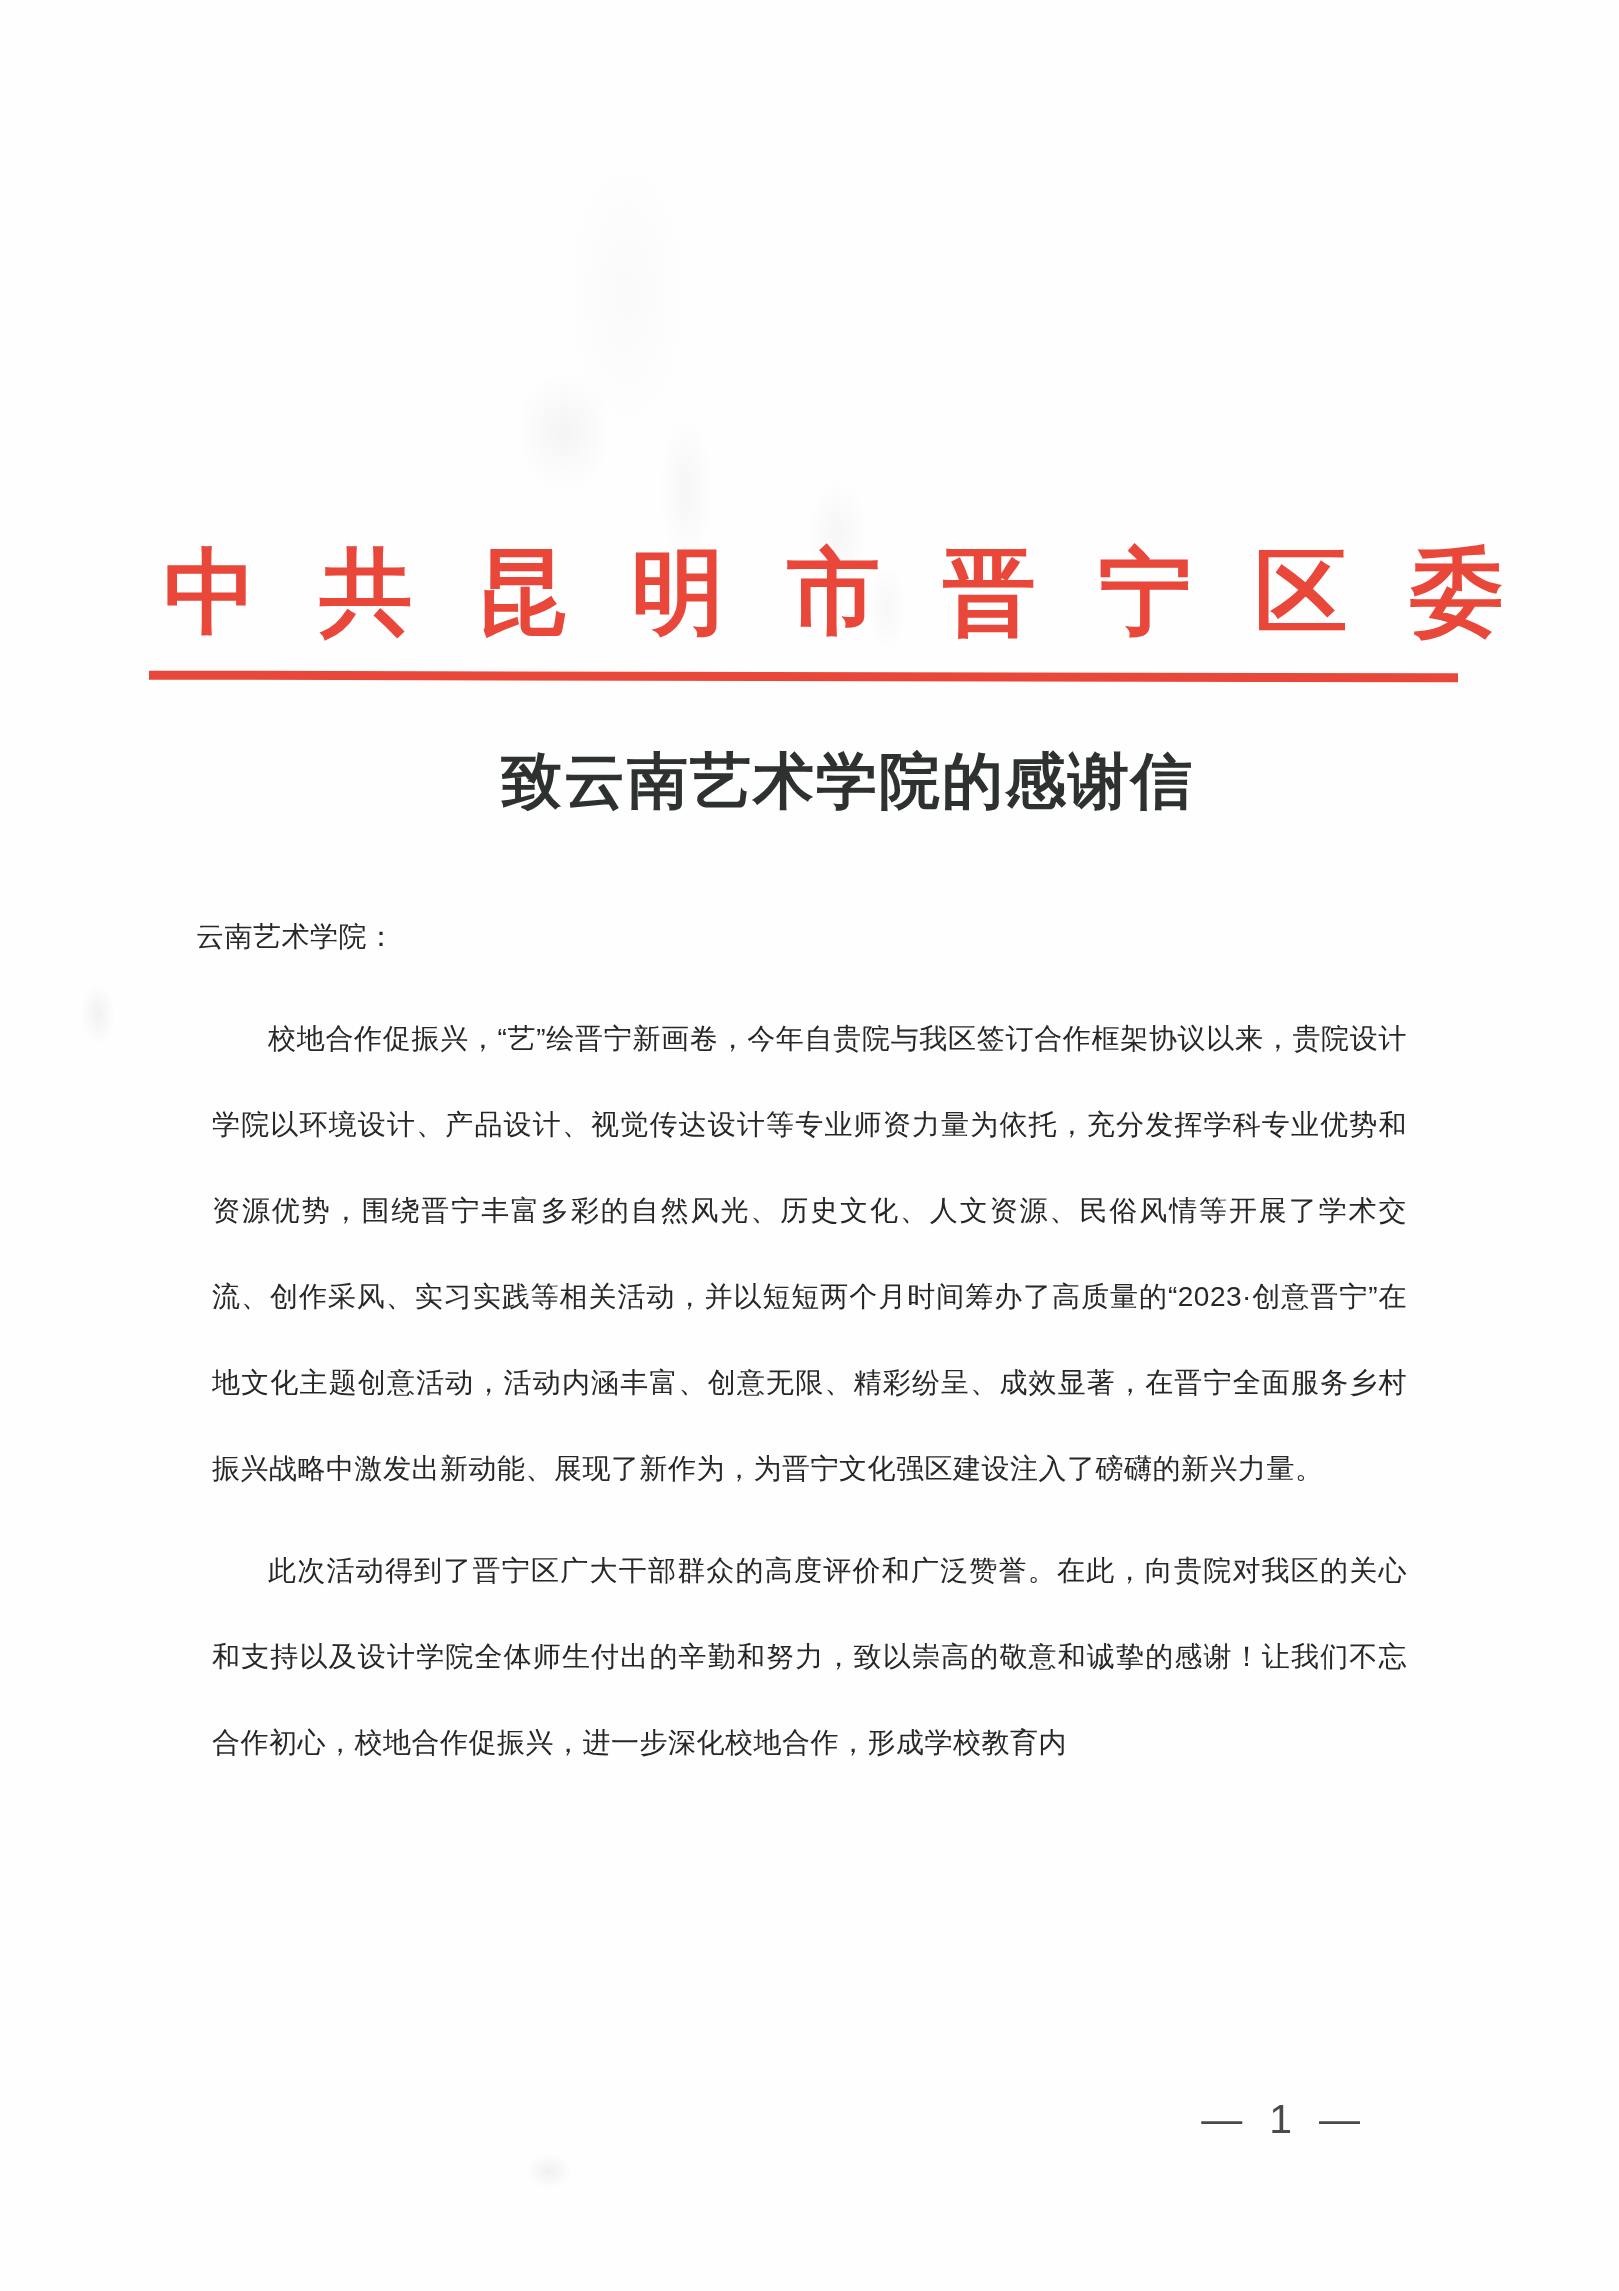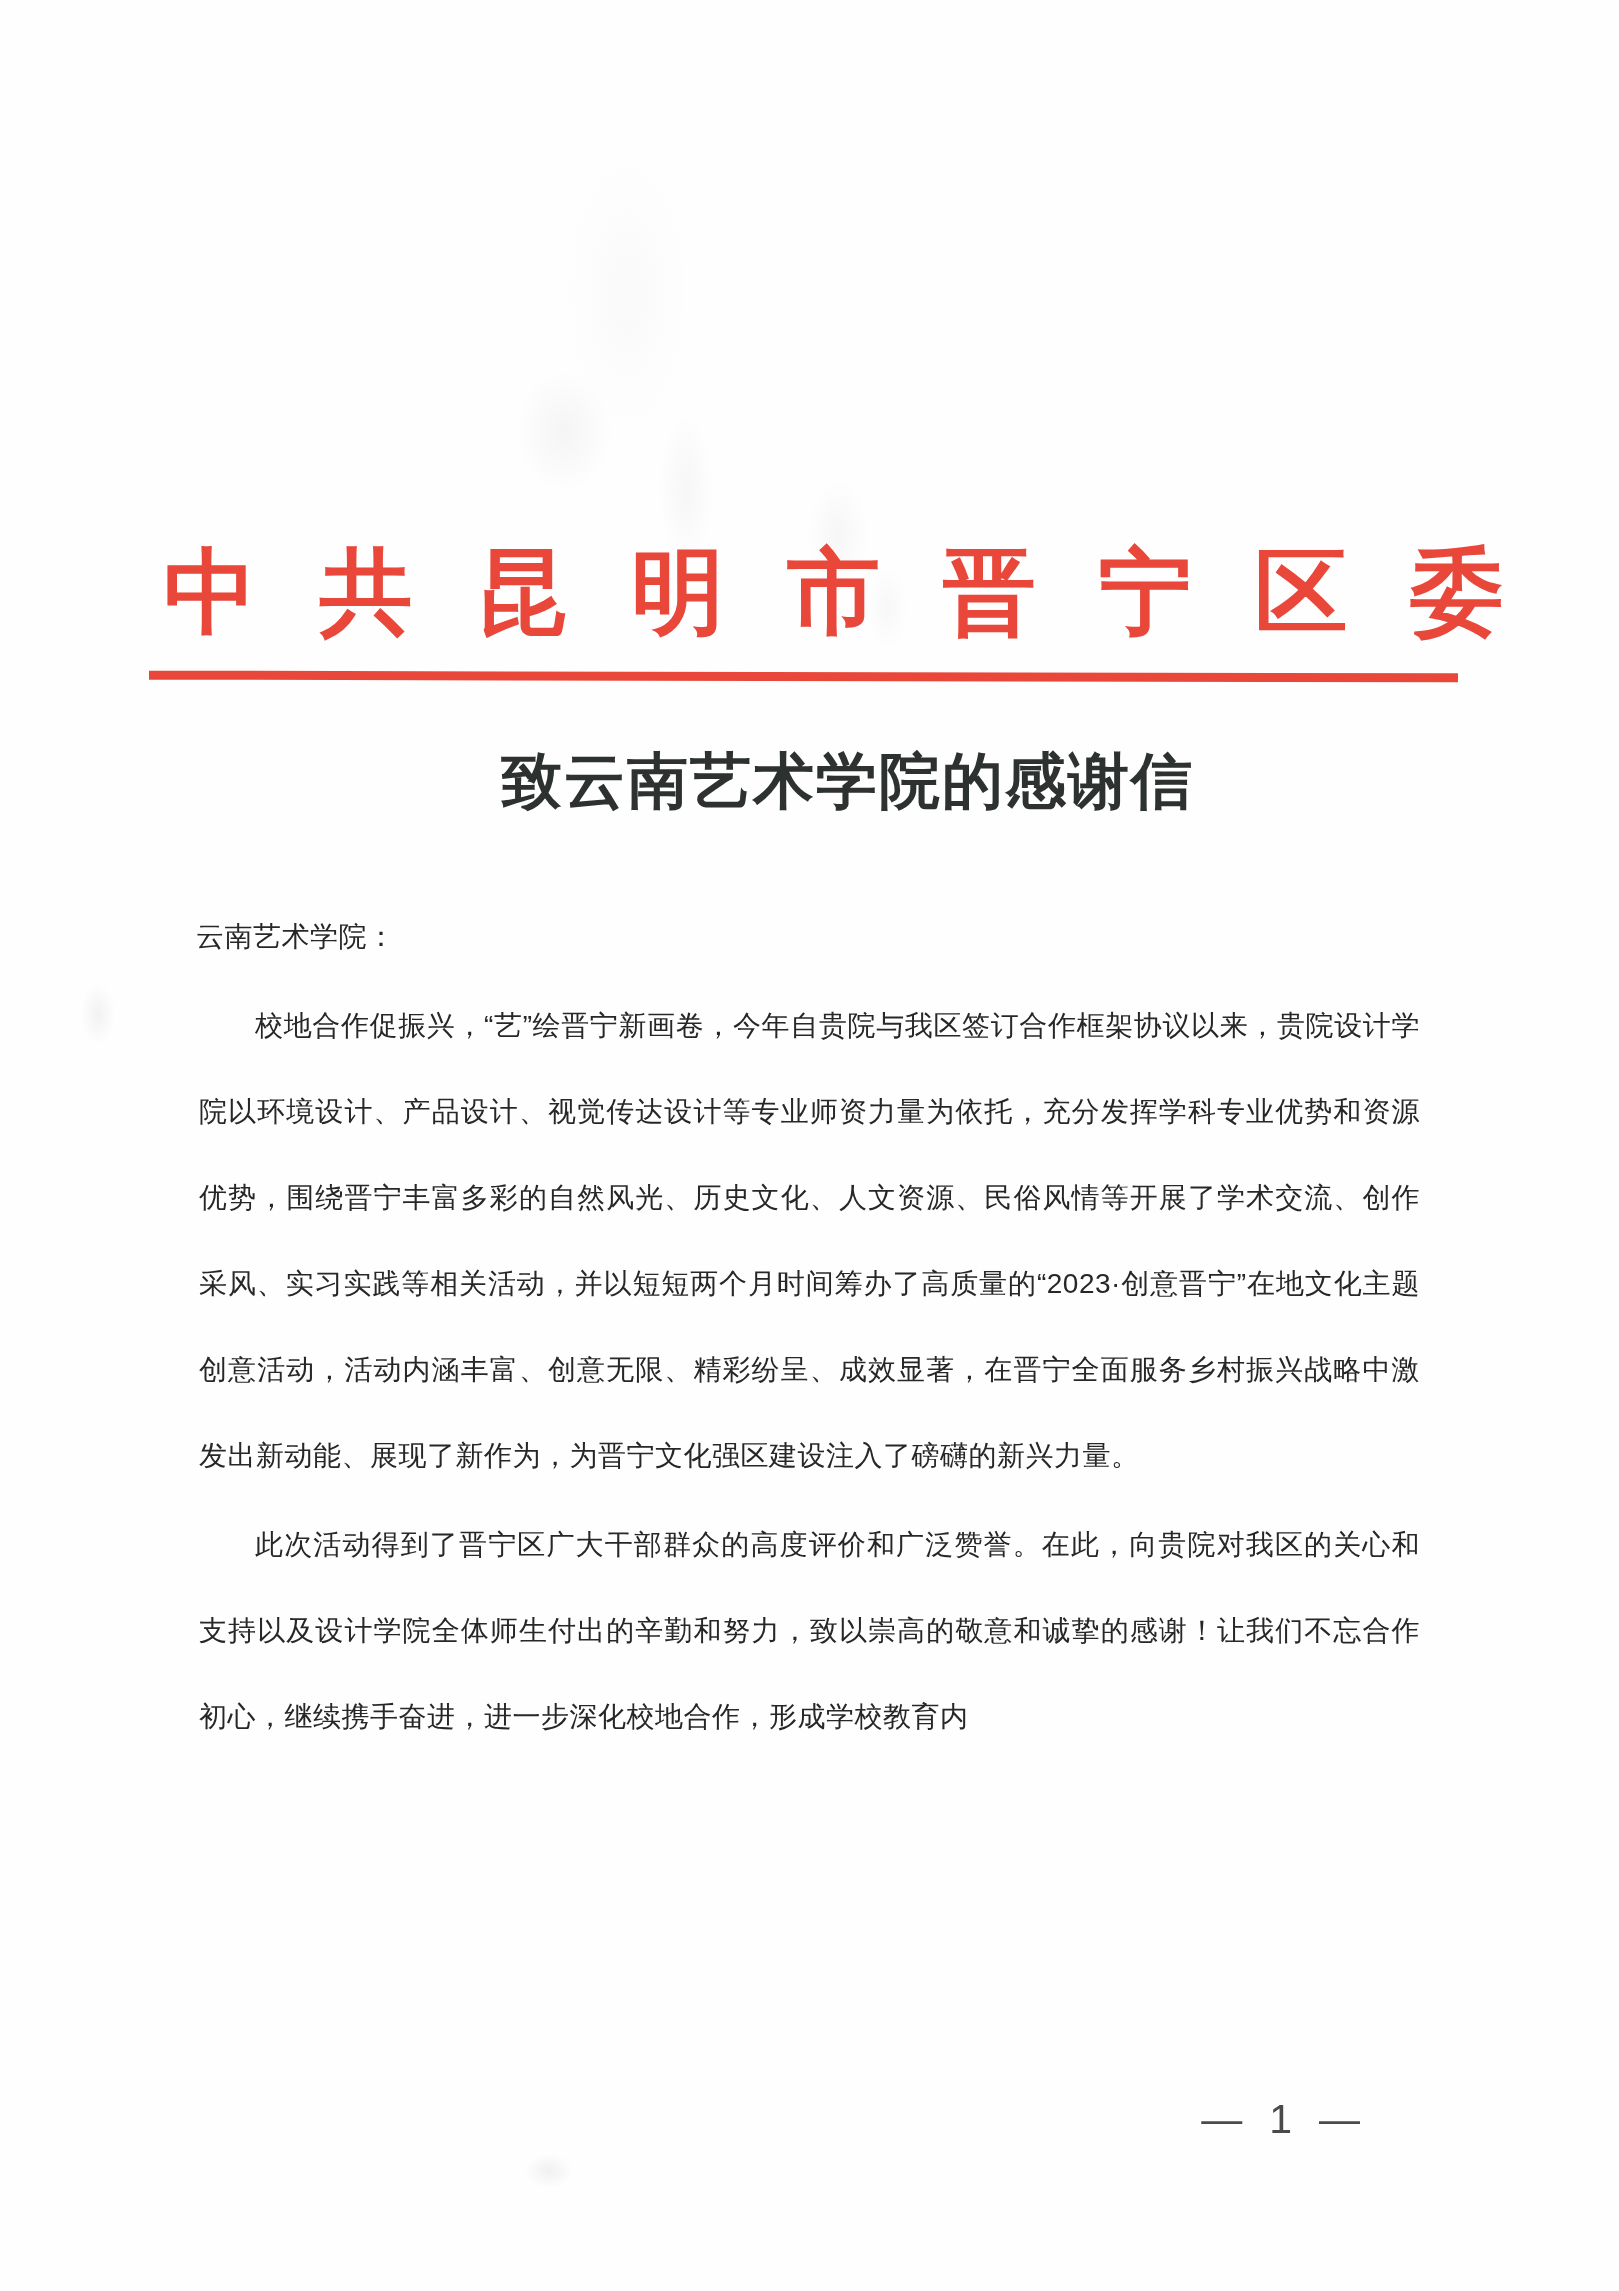--- a/index.html
+++ b/index.html
@@ -64,21 +64,21 @@
     left: 196px;
     width: 1227px;
     font-size: 28px;
     line-height: 86px;
     letter-spacing: 0.5px;
   }
   .salutation {
     margin: 0;
   }
   .body-para {
-    margin: 3px;
+    margin: 16px;
     text-indent: 2em;
     text-align: justify;
   }
   .page-number {
     position: absolute;
     top: 2096px;
     left: 0;
     width: 100%;
     text-align: center;
     padding-left: 902px;
@@ -95,19 +95,19 @@
 
   <div class="letterhead" style="color: rgb(232, 71, 58);">中 共 昆 明 市 晋 宁 区 委</div>
 
   <div class="red-rule" style="background-color: rgb(232, 71, 58);"></div>
 
   <h1 class="doc-title" style="color: rgb(45, 50, 48);">致云南艺术学院的感谢信</h1>
 
   <div class="body-block" style="color: rgb(39, 39, 39);">
     <p class="salutation">云南艺术学院：</p>
     <p class="body-para">校地合作促振兴，“艺”绘晋宁新画卷，今年自贵院与我区签订合作框架协议以来，贵院设计学院以环境设计、产品设计、视觉传达设计等专业师资力量为依托，充分发挥学科专业优势和资源优势，围绕晋宁丰富多彩的自然风光、历史文化、人文资源、民俗风情等开展了学术交流、创作采风、实习实践等相关活动，并以短短两个月时间筹办了高质量的“2023·创意晋宁”在地文化主题创意活动，活动内涵丰富、创意无限、精彩纷呈、成效显著，在晋宁全面服务乡村振兴战略中激发出新动能、展现了新作为，为晋宁文化强区建设注入了磅礴的新兴力量。</p>
-    <p class="body-para">此次活动得到了晋宁区广大干部群众的高度评价和广泛赞誉。在此，向贵院对我区的关心和支持以及设计学院全体师生付出的辛勤和努力，致以崇高的敬意和诚挚的感谢！让我们不忘合作初心，继续携手奋进，进一步深化校地合作，形成学校教育内</p>
+    <p class="body-para">此次活动得到了晋宁区广大干部群众的高度评价和广泛赞誉。在此，向贵院对我区的关心和支持以及设计学院全体师生付出的辛勤和努力，致以崇高的敬意和诚挚的感谢！让我们不忘合作初心，校地合作促振兴，进一步深化校地合作，形成学校教育内</p>
   </div>
 
   <div class="page-number" style="color: rgb(74, 74, 74);">— 1 —</div>
 
 </div>
 
 
 </body></html>

